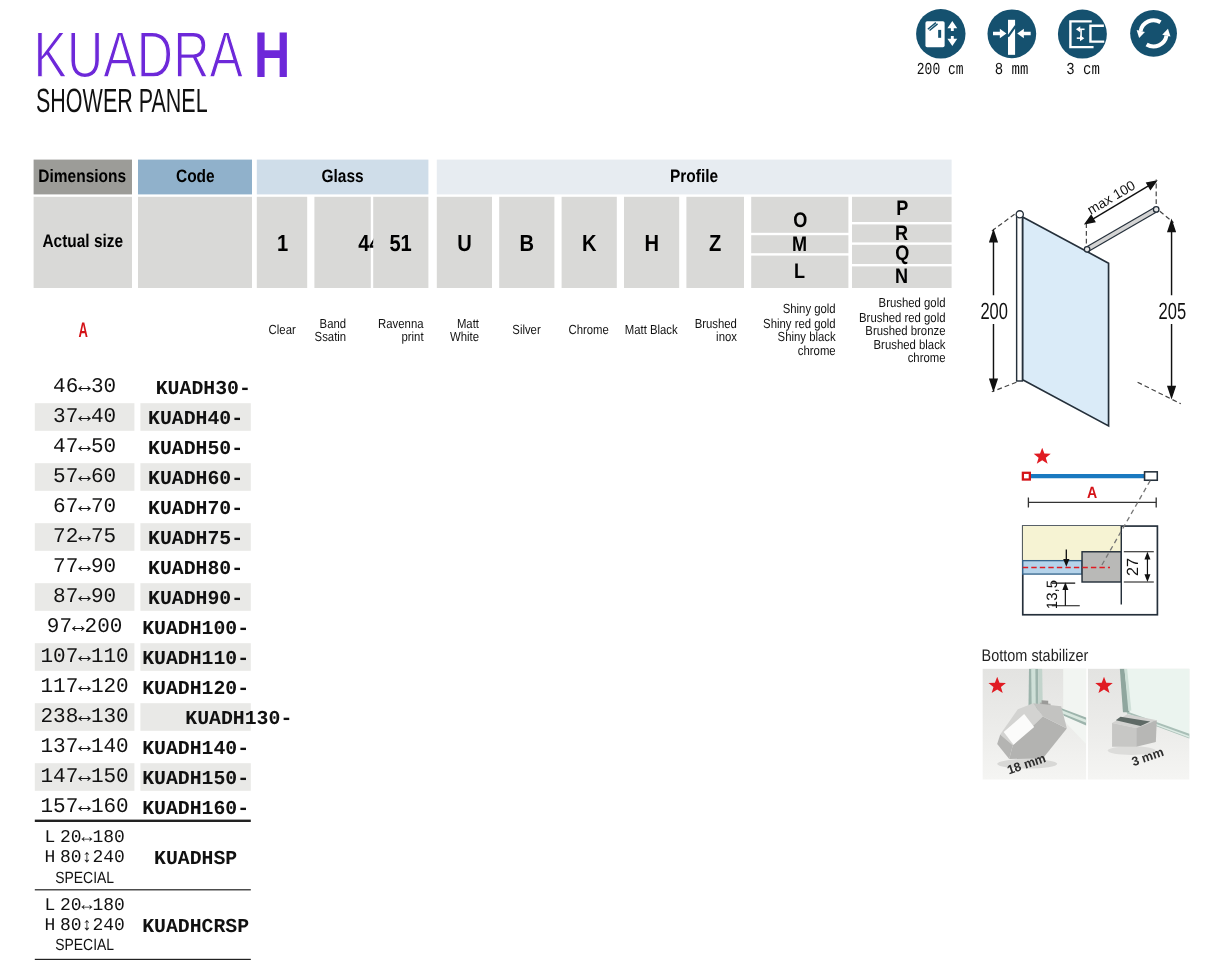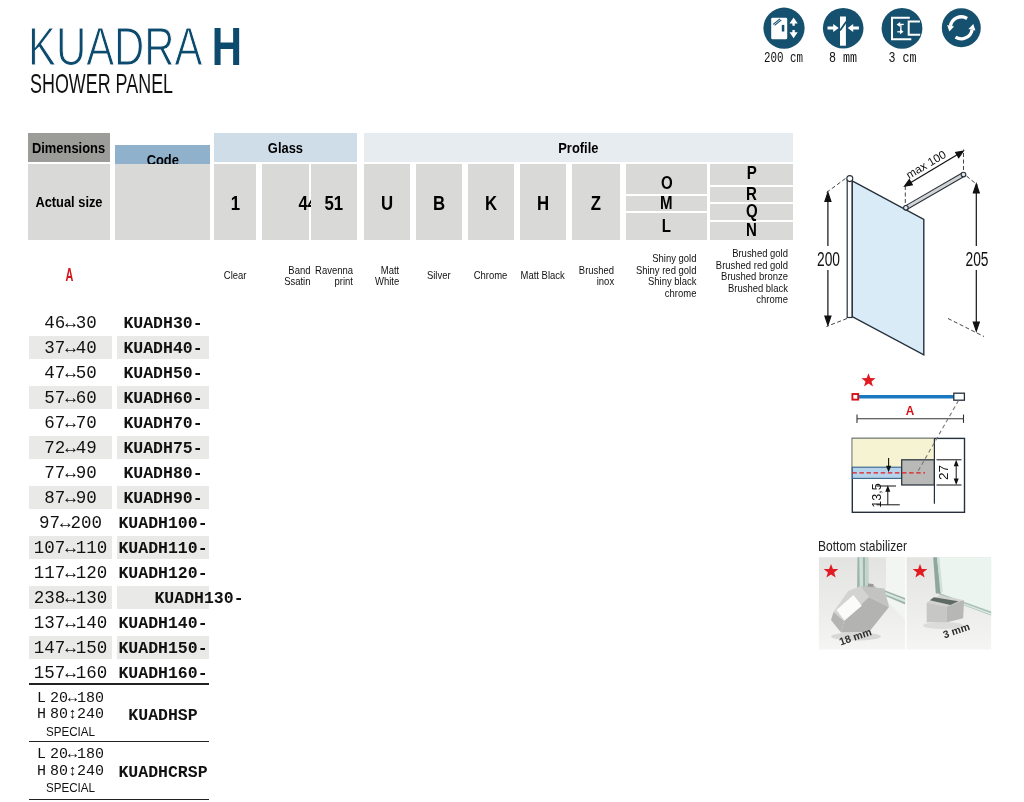--- a/index.html
+++ b/index.html
@@ -11,21 +11,21 @@
   .cx{display:inline-block;transform:scaleX(0.86);transform-origin:center;white-space:nowrap;}
   .c2{font-size:19.5px;background:#d9d9d7;padding-top:3px;box-sizing:border-box;}
   .dimtxt{position:absolute;left:29px;width:83px;text-align:center;font-family:"Liberation Mono",monospace;font-size:17.5px;color:#111;}
   .codetxt{position:absolute;left:117px;width:92px;text-align:center;font-family:"Liberation Mono",monospace;font-size:16.5px;font-weight:bold;color:#111;}
   .rowband{position:absolute;background:#e9e9e7;height:23px;}
   .desc{position:absolute;font-size:11px;color:#111;text-align:right;line-height:11.5px;display:flex;align-items:center;justify-content:center;}
 </style>
 </head>
 <body>
 
-<div class="abs" style="left:28px;top:15px;font-size:54px;color:#0c4a6e;white-space:nowrap;">
+<div class="abs" style="left:28px;top:15px;font-size:54px;color:#6d28d9;white-space:nowrap;">
   <span style="display:inline-block;transform:scaleX(0.775);transform-origin:left;"><span style="-webkit-text-stroke:1.1px #fff;">KUADRA</span> <b style="font-weight:bold;">H</b></span>
 </div>
 
 <div class="abs" style="left:30px;top:68px;font-size:28px;font-weight:normal;color:#111;">
   <span style="display:inline-block;transform:scaleX(0.64);transform-origin:left;">SHOWER PANEL</span>
 </div>
 
 <svg class="abs" style="left:755px;top:0px;" width="240" height="70" viewBox="755 0 240 70">
 
   <g>
@@ -71,21 +71,21 @@
 
   <text x="783.5" y="62" font-family="Liberation Mono, monospace" font-size="14" fill="#111" text-anchor="middle" textLength="39" lengthAdjust="spacingAndGlyphs">200 cm</text>
   <text x="843" y="62" font-family="Liberation Mono, monospace" font-size="14" fill="#111" text-anchor="middle" textLength="28" lengthAdjust="spacingAndGlyphs">8 mm</text>
   <text x="902.5" y="62" font-family="Liberation Mono, monospace" font-size="14" fill="#111" text-anchor="middle" textLength="28" lengthAdjust="spacingAndGlyphs">3 cm</text>
 </svg>
 
 <div class="hdr" style="left:28px;top:133px;width:82px;height:29px;background:#9c9c98;">
     <span class="cx">Dimensions</span>
   </div>
 
-<div class="hdr" style="left:115px;top:133px;width:95px;height:29px;background:#90b1cb;margin-top:12px;">
+<div class="hdr" style="left:115px;top:133px;width:95px;height:29px;background:#90b1cb;">
     <span class="cx">Code</span>
   </div>
 
 <div class="hdr" style="left:214px;top:133px;width:143px;height:29px;background:#cfdde9;">
     <span class="cx">Glass</span>
   </div>
 
 <div class="hdr" style="left:364px;top:133px;width:429px;height:29px;background:#e7ecf1;">
     <span class="cx">Profile</span>
   </div>
@@ -154,21 +154,21 @@
       <span class="cx">N</span>
     </div>
 </div>
 
 <div class="abs" style="left:28px;top:265px;width:82px;text-align:center;color:#d41217;font-weight:bold;font-size:17.5px;"><span style="display:inline-block;transform:scaleX(0.62);">A</span></div>
 
 <div class="desc" style="left:214px;top:250px;width:42px;height:52px;">
     <span class="cx">Clear</span>
   </div>
 
-<div class="desc" style="left:274px;top:250px;width:47px;height:52px;">
+<div class="desc" style="left:252px;top:250px;width:47px;height:52px;">
     <span class="cx">Band<br>Ssatin</span>
   </div>
 
 <div class="desc" style="left:311px;top:250px;width:46px;height:52px;">
     <span class="cx">Ravenna<br>print</span>
   </div>
 
 <div class="desc" style="left:364px;top:250px;width:46px;height:52px;">
     <span class="cx">Matt<br>White</span>
   </div>
@@ -191,41 +191,41 @@
 
 <div class="desc" style="left:626px;top:246px;width:81px;height:60px;">
     <span class="cx">Shiny gold<br>Shiny red gold<br>Shiny black<br>chrome</span>
   </div>
 
 <div class="desc" style="left:710px;top:244px;width:83px;height:66px;">
     <span class="cx">Brushed gold<br>Brushed red gold<br>Brushed bronze<br>Brushed black<br>chrome</span>
   </div>
 
 <div class="dimtxt" style="top:313px;">46↔30</div>
-<div class="codetxt" style="top:314px;">KUADH30-</div>
+<div class="codetxt" style="top:314px;text-align:right;">KUADH30-</div>
 
 <div class="rowband" style="left:29px;top:335.5px;width:83px;"></div>
 <div class="rowband" style="left:117px;top:335.5px;width:92px;"></div>
 <div class="dimtxt" style="top:338px;">37↔40</div>
 <div class="codetxt" style="top:339px;">KUADH40-</div>
 
 <div class="dimtxt" style="top:363px;">47↔50</div>
 <div class="codetxt" style="top:364px;">KUADH50-</div>
 
 <div class="rowband" style="left:29px;top:385.5px;width:83px;"></div>
 <div class="rowband" style="left:117px;top:385.5px;width:92px;"></div>
 <div class="dimtxt" style="top:388px;">57↔60</div>
 <div class="codetxt" style="top:389px;">KUADH60-</div>
 
 <div class="dimtxt" style="top:413px;">67↔70</div>
 <div class="codetxt" style="top:414px;">KUADH70-</div>
 
 <div class="rowband" style="left:29px;top:435.5px;width:83px;"></div>
 <div class="rowband" style="left:117px;top:435.5px;width:92px;"></div>
-<div class="dimtxt" style="top:438px;">72↔49</div>
+<div class="dimtxt" style="top:438px;">72↔75</div>
 <div class="codetxt" style="top:439px;">KUADH75-</div>
 
 <div class="dimtxt" style="top:463px;">77↔90</div>
 <div class="codetxt" style="top:464px;">KUADH80-</div>
 
 <div class="rowband" style="left:29px;top:485.5px;width:83px;"></div>
 <div class="rowband" style="left:117px;top:485.5px;width:92px;"></div>
 <div class="dimtxt" style="top:488px;">87↔90</div>
 <div class="codetxt" style="top:489px;">KUADH90-</div>
 

